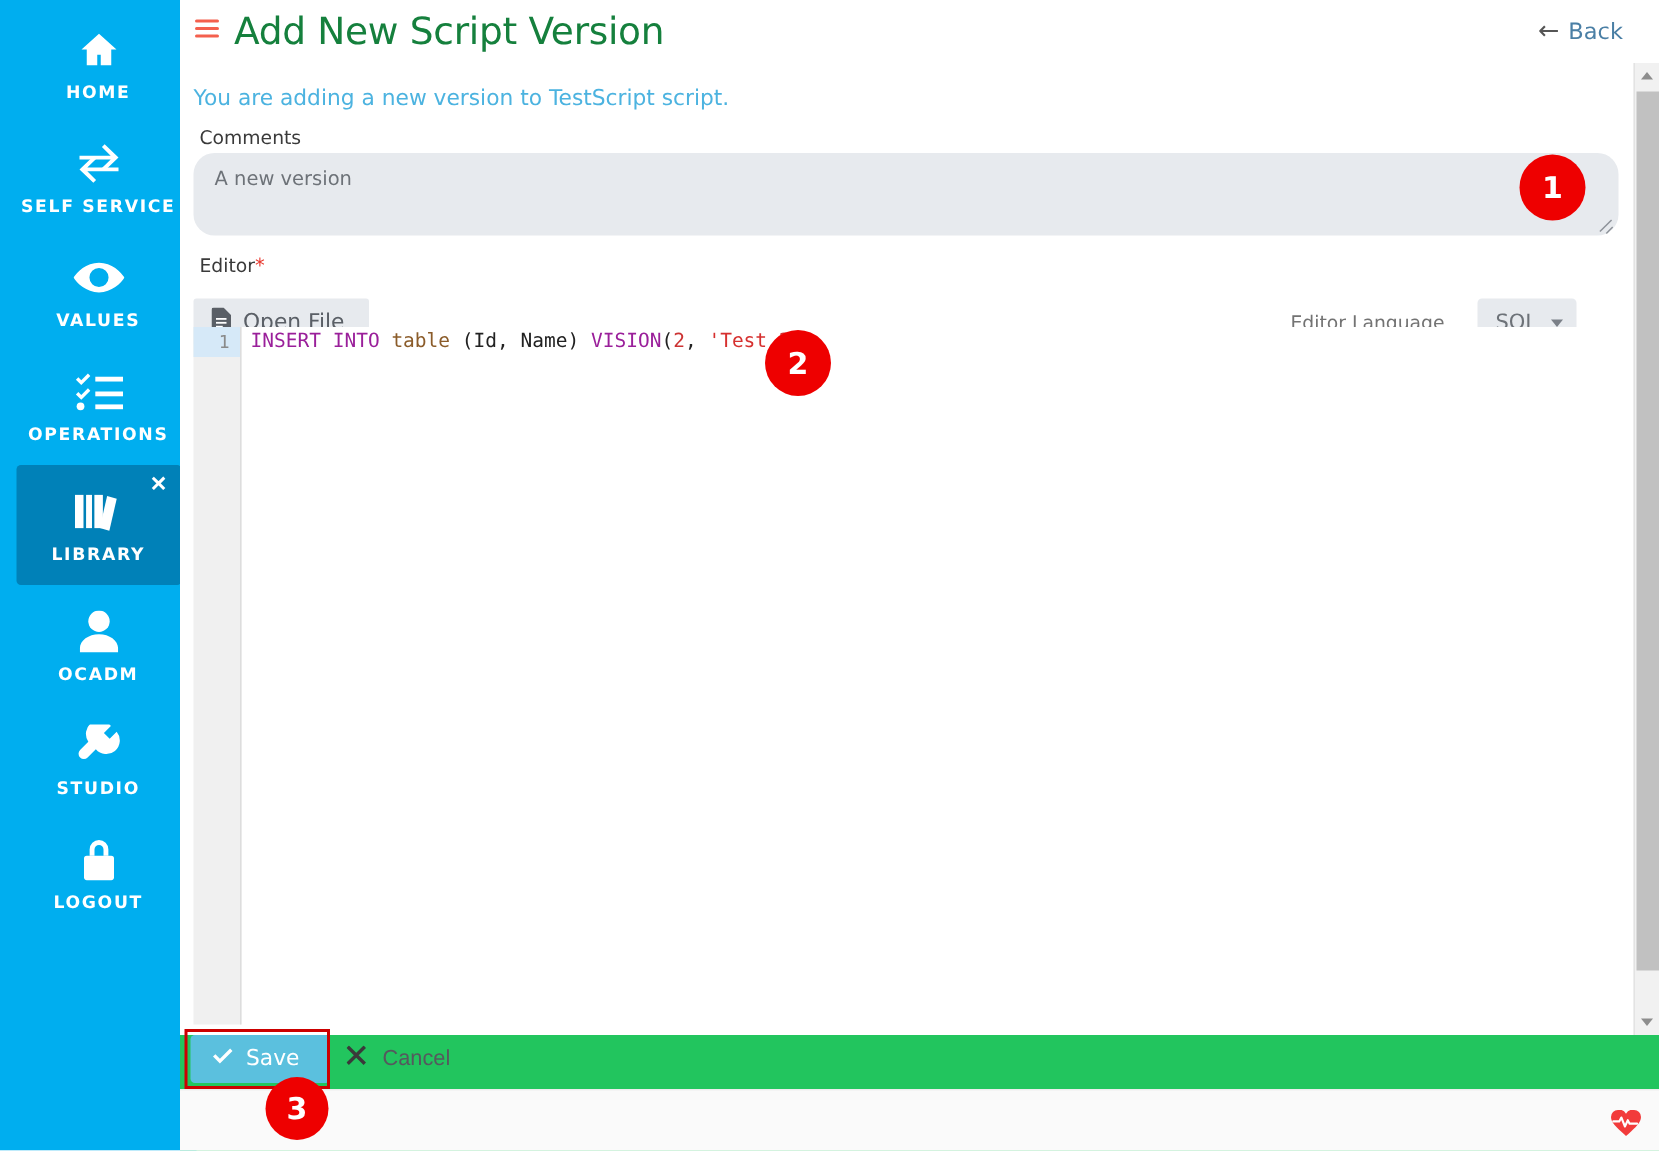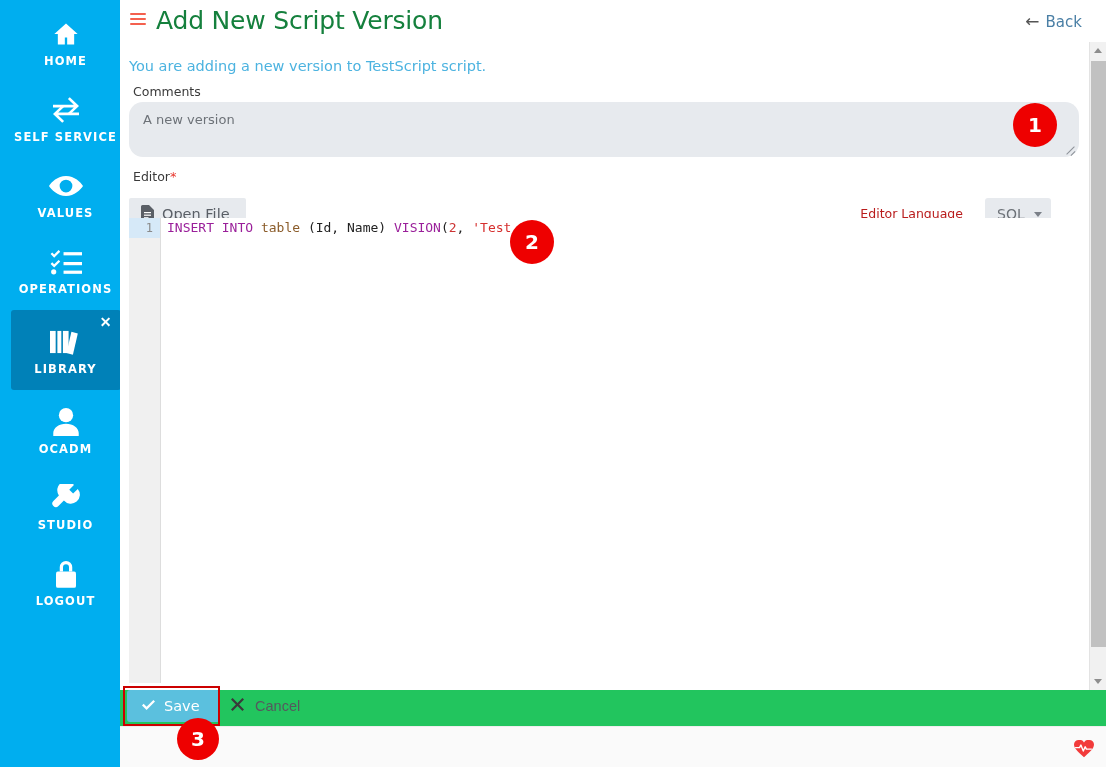--- a/index.html
+++ b/index.html
@@ -185,21 +185,21 @@
   }
   #open-file-btn .file-ico {
     display: inline-block;
     vertical-align: -2px;
     margin-right: 8px;
   }
   #editor-lang-label {
     position: absolute;
     right: 126px; top: 8px;
     font-size: 12.5px;
-    color: #b91c1c;
+    color: #737373;
     font-family: "DejaVu Sans", sans-serif;
   }
   #lang-select {
     position: absolute;
     right: 38px; top: 0;
     width: 66px; height: 34px;
     background: #e7eaee;
     border-radius: 3px;
     cursor: pointer;
   }

